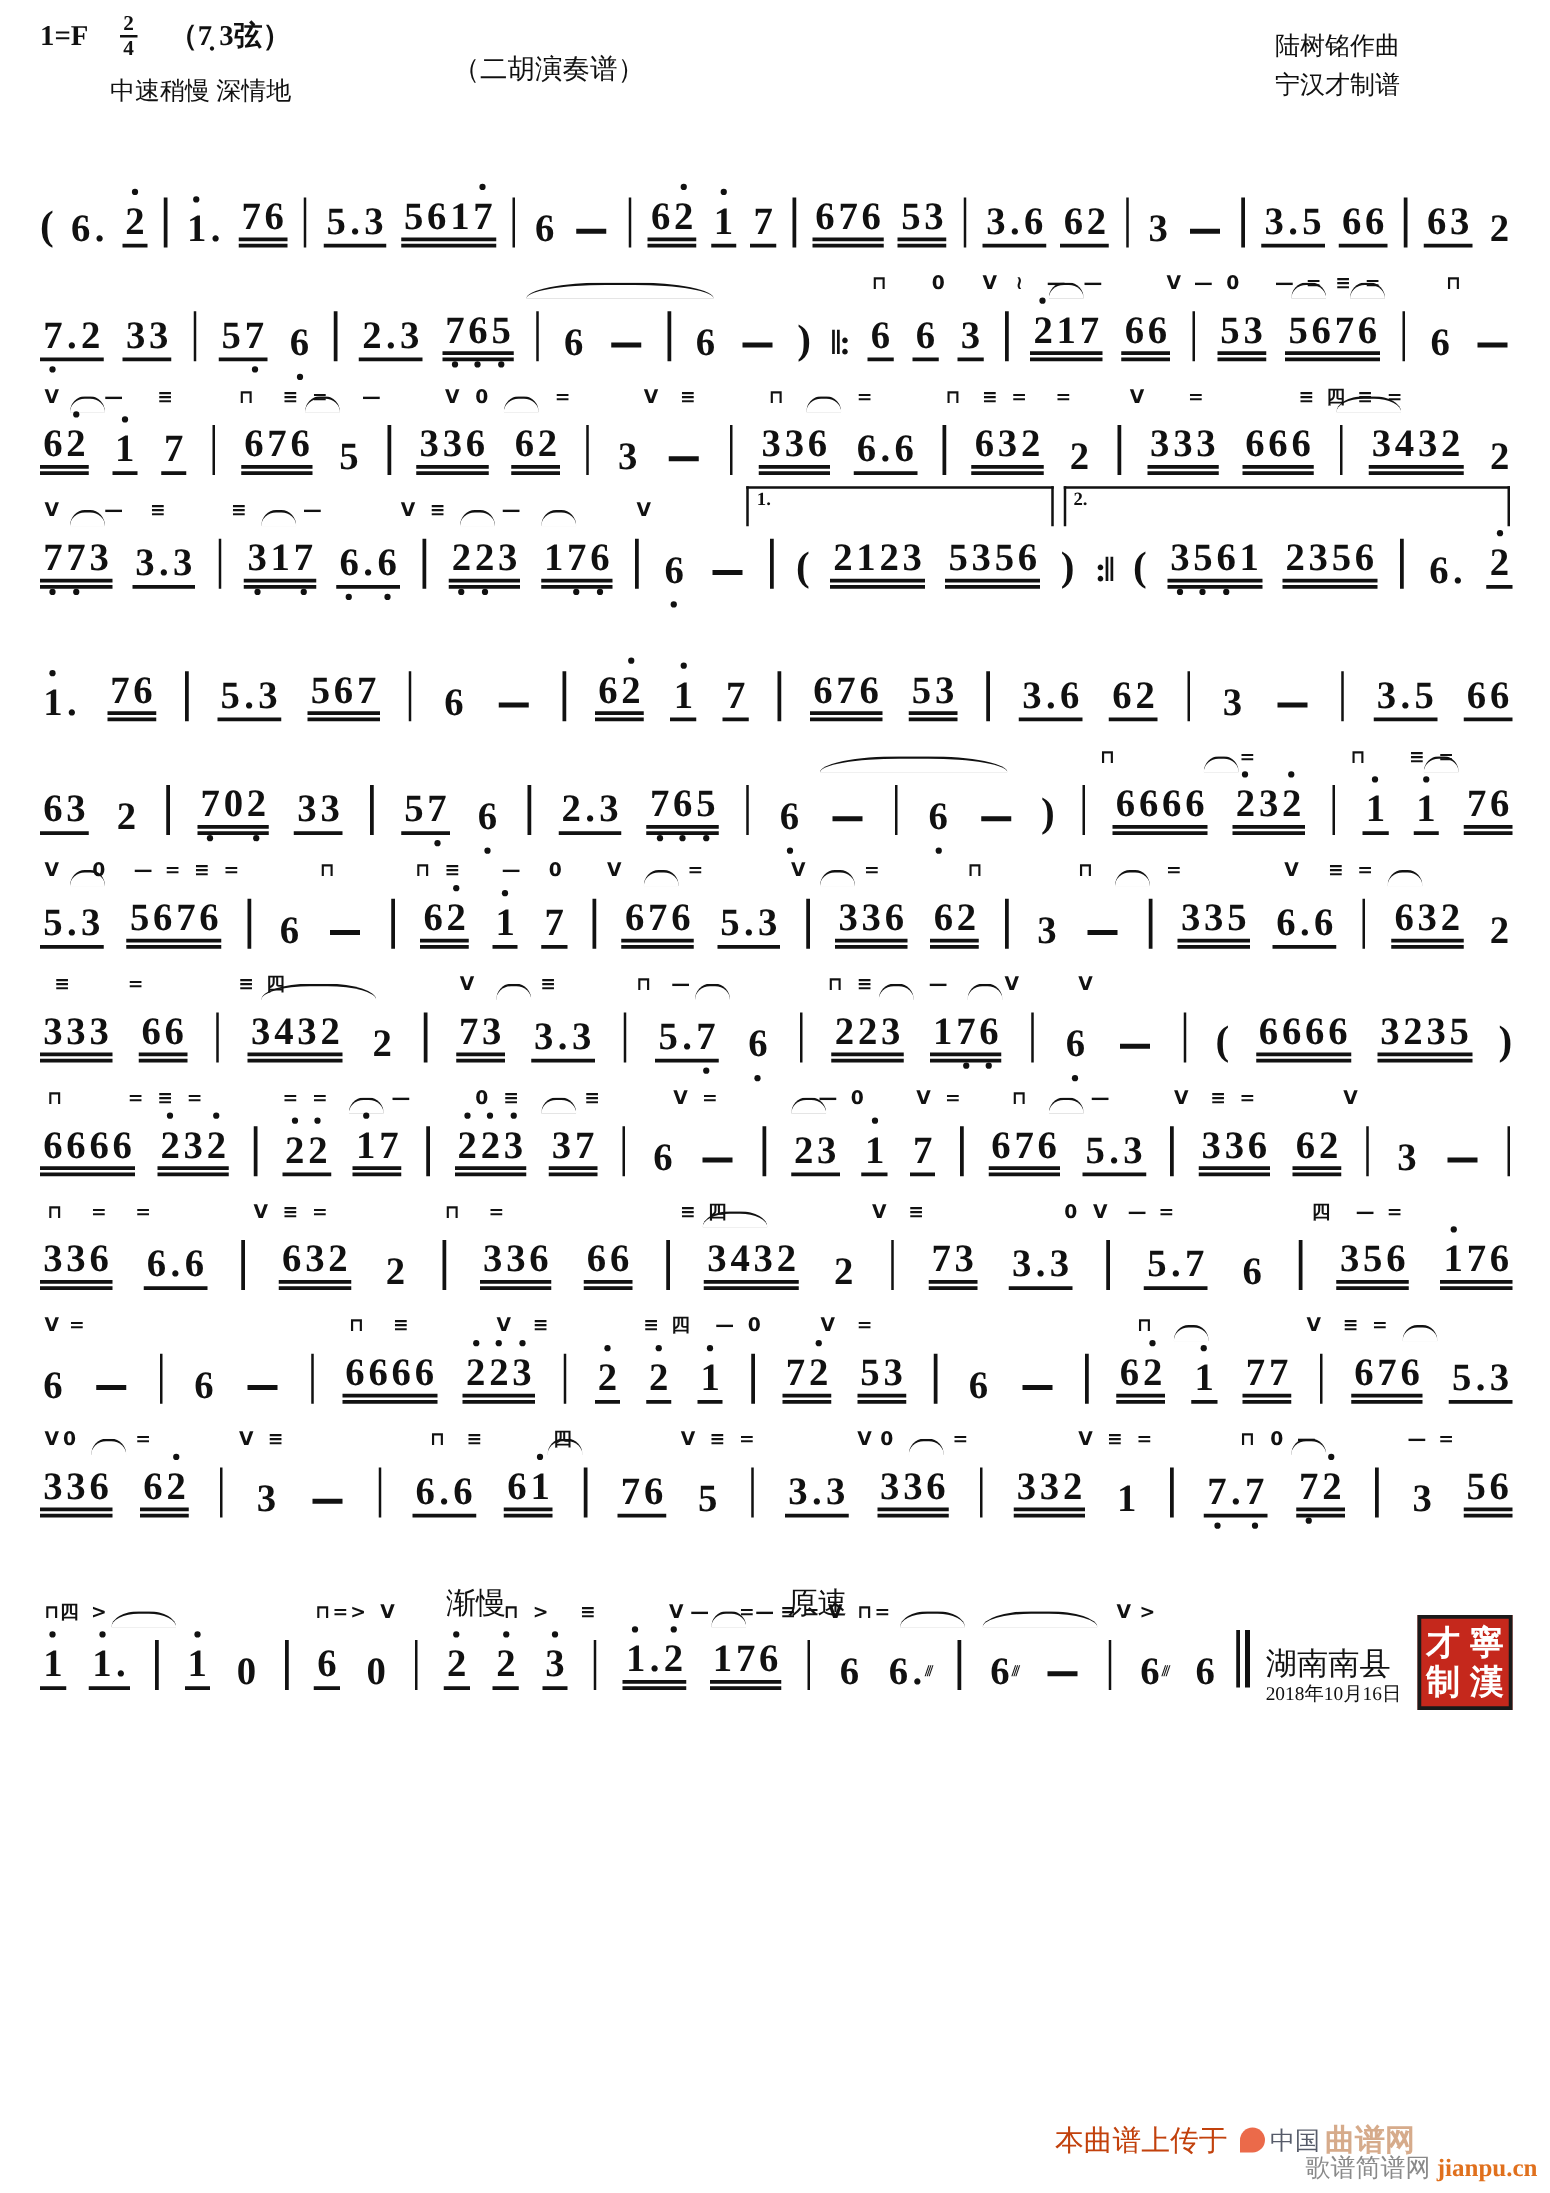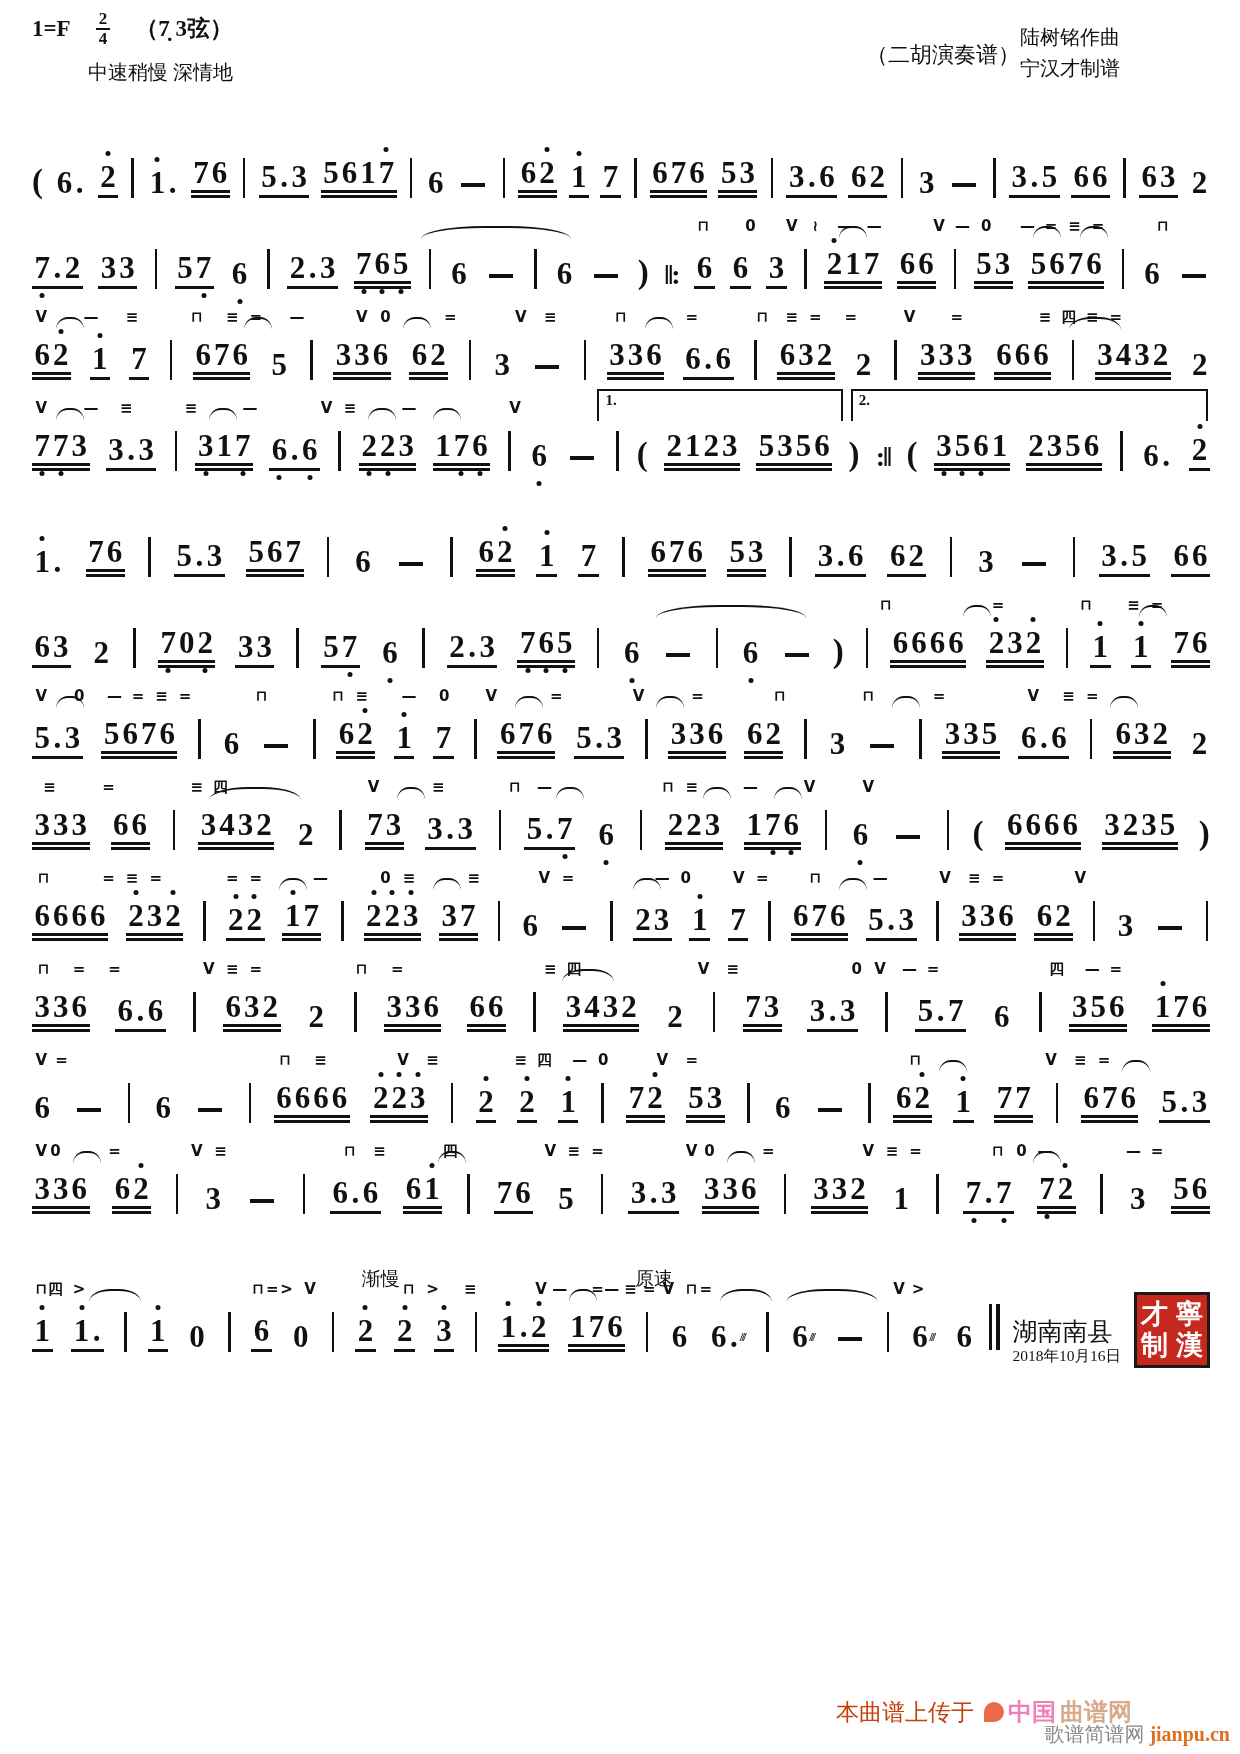--- a/index.html
+++ b/index.html
@@ -6,28 +6,28 @@
   body{width:1240px;height:1754px;background:#fff;position:relative;overflow:hidden;
        font-family:"Liberation Serif",serif;color:#111}
   .sheet{position:absolute;left:32px;right:30px;top:0}
   .title{margin-top:54px;text-align:center;font-size:56px;font-weight:bold;color:#a31515;letter-spacing:14px;white-space:nowrap}
   .head{display:flex;margin-top:10px}
   .head-left{width:330px}
   .keysig{font-size:23px;font-weight:bold;display:flex;align-items:center;gap:25px;white-space:nowrap}
   .frac{display:inline-flex;flex-direction:column;align-items:center;line-height:1;font-size:17px;font-weight:bold}
   .frac .n{border-bottom:2px solid #111;padding:0 3px 1px}
   .tempo{font-size:20px;margin:12px 0 0 56px;white-space:nowrap}
-  .subtitle{flex:1;text-align:right;font-size:22px;margin-top:30px;white-space:nowrap}
+  .subtitle{flex:1;text-align:left;font-size:22px;margin-top:30px;white-space:nowrap}
   .credits{width:190px;font-size:20px;line-height:1.55;margin-top:12px;white-space:nowrap}
   .score{margin-top:30px}
   .score-line{position:relative;margin-bottom:9px}
   .score-line.gap{margin-top:24px}
   .marks{position:relative;height:34px}
   .mk{position:absolute;top:12px;transform:translateX(-50%);font:700 15px "DejaVu Sans",sans-serif;line-height:1}
-  .mlabel{position:absolute;top:-4px;transform:translateX(-50%);font-size:19px;white-space:nowrap}
+  .mlabel{position:absolute;top:-4px;transform:translateX(-50%);font-size:24px;white-space:nowrap}
   .arc{position:absolute;top:19px;height:11px;border-top:2.6px solid #111;border-radius:55%/130% 130% 0 0}
   .a1{width:28px}.a2{width:52px}.a3{width:92px}.a4{width:150px}
   .volta{position:absolute;top:0;height:30px;border:2.5px solid #111;border-bottom:none}
   .vlabel{font-size:15px;font-weight:bold;margin:0 0 0 6px;display:inline-block}
   .notes{display:flex;justify-content:space-between;align-items:flex-end;height:48px;
          font-size:31px;font-weight:bold;line-height:1}
   .grp{white-space:nowrap;padding:0 1px}
   .u1{border-bottom:3px solid #111;padding-bottom:3px}
   .u2{border-bottom:8px double #111;padding-bottom:2px}
   .d{position:relative;display:inline-block;padding:0 1.5px}
@@ -50,21 +50,21 @@
   .place{font-size:25px}
   .date{font-size:15.5px}
   .seal{width:70px;height:70px;border:3px solid #1a1a1a;display:grid;grid-template-columns:1fr 1fr;
         color:#fff;font-size:27px;font-weight:bold;text-align:center;align-content:center;
         transform:translateY(16px);line-height:1.15}
   .footer{position:absolute;left:0;right:0;bottom:0;height:78px}
   .upload-row{position:absolute;bottom:26px;right:108px;display:flex;align-items:flex-end;gap:10px;white-space:nowrap}
   .upload{font-size:23px;color:#c2410c}
   .logo{display:flex;align-items:center;gap:4px}
   .logo-circle{width:20px;height:20px;border-radius:50% 50% 50% 0;background:#e8502a;opacity:.85}
-  .logo-t1{font-size:24px;font-weight:bold;color:#ec4899;opacity:.7}
+  .logo-t1{font-size:20px;font-weight:normal;color:#0f172a;opacity:.7}
   .logo-t2{font-size:24px;font-weight:bold;color:#b5672d;opacity:.55}
   .wm{position:absolute;bottom:6px;right:10px;font-size:20px;color:#8a8a8a;white-space:nowrap}
   .wm b{color:#e0701d;font-weight:bold}
 </style>
 </head>
 <body>
 
 <div class="sheet">
 
   <div class="head">

